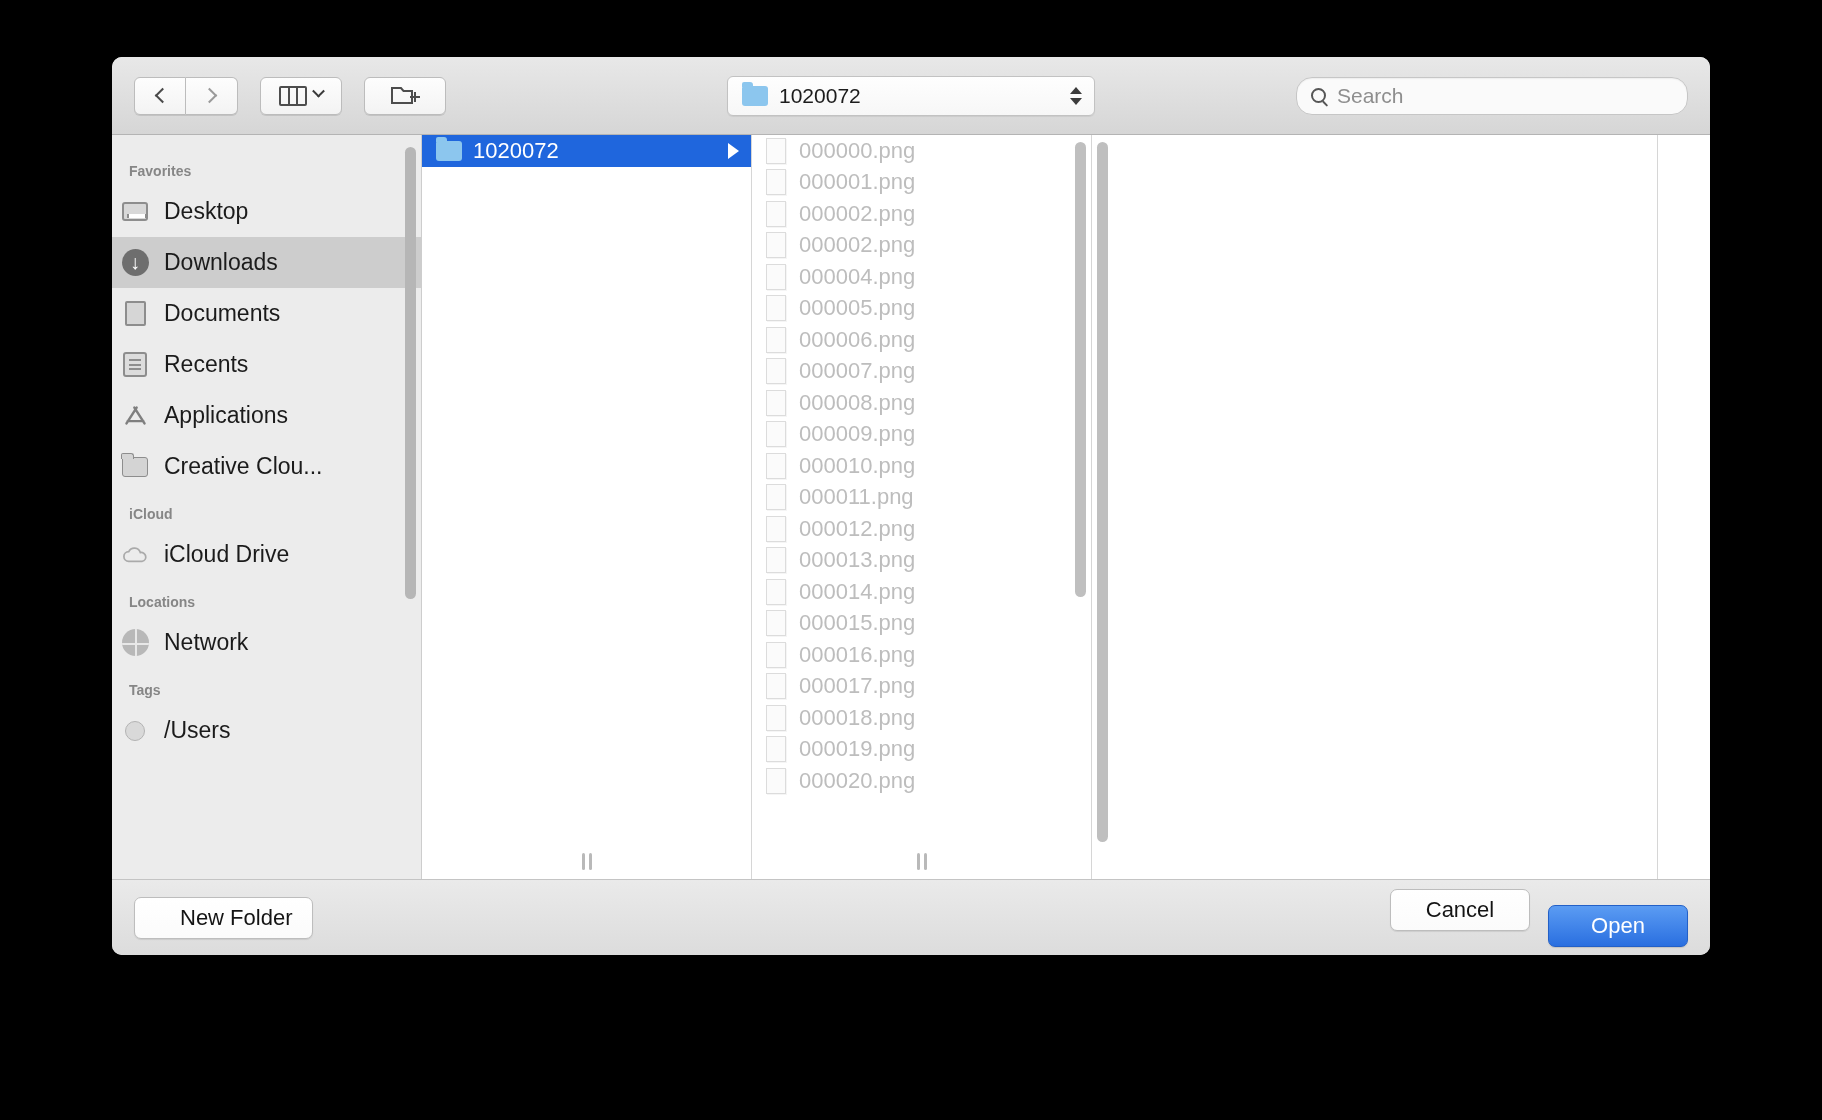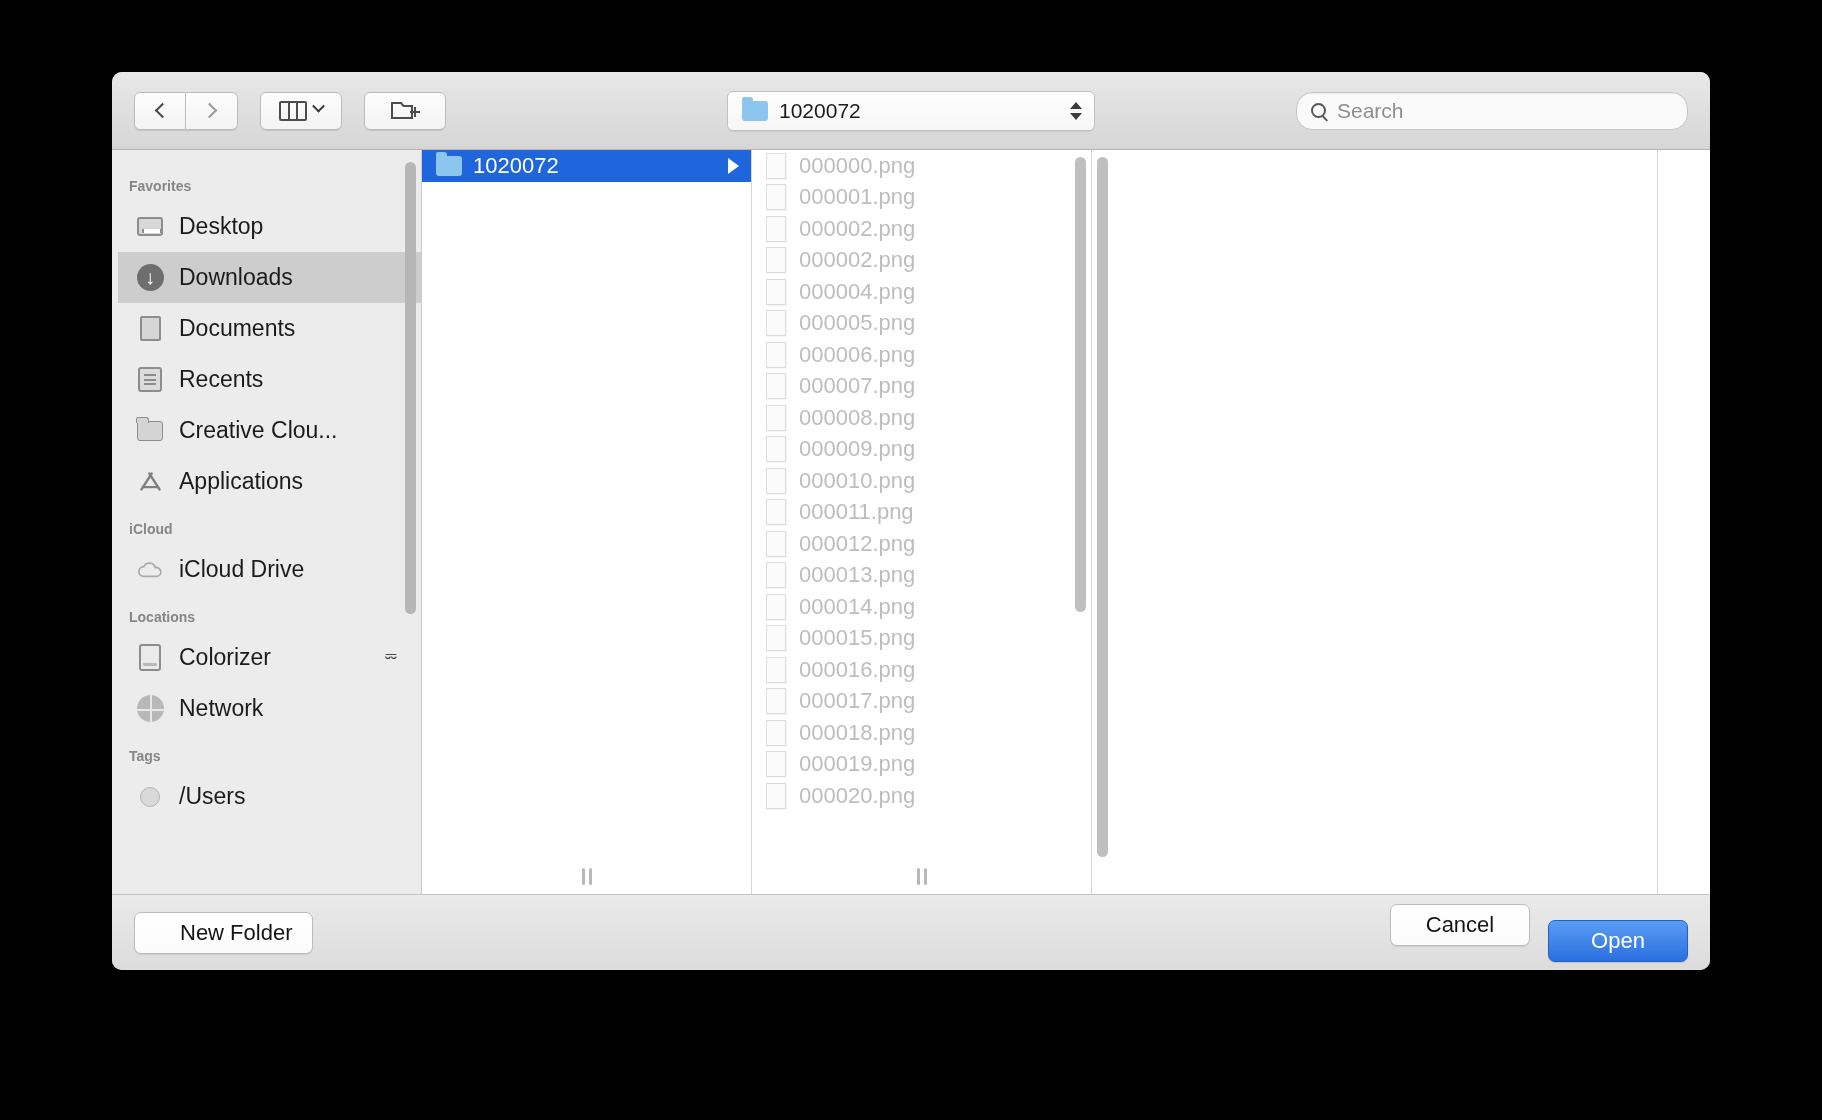--- a/index.html
+++ b/index.html
@@ -6,21 +6,21 @@
   html, body {
     width: 1822px; height: 1120px;
     background: #000;
     font-family: "Liberation Sans", "DejaVu Sans", sans-serif;
     overflow: hidden;
   }
 
   
   .dialog {
     position: absolute;
-    left: 112px; top: 72px;
+    left: 112px; top: 57px;
     width: 1598px; height: 898px;
     background: #ececec;
     border-radius: 10px;
     box-shadow: 0 14px 50px rgba(0,0,0,0.55);
     overflow: hidden;
     display: flex;
     flex-direction: column;
   }
 
   
@@ -141,24 +141,23 @@
     padding-top: 14px;
     position: relative;
     overflow: hidden;
   }
   .sb-header {
     font-size: 14px; color: #868686; font-weight: bold;
     padding: 14px 0 7px 17px;
   }
   .sb-item {
     display: flex; align-items: center;
-    height: 51px; padding-left: 17px;
+    height: 51px; padding-left: 8px;
     font-size: 23px; color: #1b1b1b;
     cursor: default;
-    margin-left: 6px;
   }
   .sb-item.selected { background: #cdcdcd; }
   .sb-item .ico { width: 30px; margin-right: 14px; flex: none; display: flex; align-items: center; justify-content: center; }
   .sb-item .eject { margin-left: auto; margin-right: 24px; }
 
   .sb-scroll {
     position: absolute; right: 5px; top: 12px;
     width: 11px; height: 452px;
     background: #b6b6b6; border-radius: 6px;
   }
@@ -334,54 +333,47 @@
               <i></i>
               <i></i>
               <i></i>
             </span>
           </span>
         <span>Recents</span>
       </div>
 
       <div class="sb-item">
         <span class="ico">
-            <span class="g-folder"></span>
-          </span>
-        <span>Creative Clou...</span>
-      </div>
-
-      <div class="sb-item">
-        <span class="ico">
           <svg width="27" height="27" viewBox="0 0 24 24">
               <path d="M4 19 L13 5 M11 5 L20 19 M5 17 h14" stroke="#7f7f7f" stroke-width="2.2" fill="none" stroke-linecap="round"></path>
             </svg>
         </span>
         <span>Applications</span>
       </div>
 
+      <div class="sb-item">
+        <span class="ico">
+            <span class="g-folder"></span>
+          </span>
+        <span>Creative Clou...</span>
+      </div>
+
       <div class="sb-header">iCloud</div>
 
       <div class="sb-item">
         <span class="ico">
           <svg width="29" height="21" viewBox="0 0 30 20">
               <path d="M8 17 a5 5 0 0 1 0-10 a6.5 6.5 0 0 1 12 1 a4.5 4.5 0 0 1 2 9 Z" fill="#ececec" stroke="#aaaaaa" stroke-width="1.8"></path>
             </svg>
         </span>
         <span>iCloud Drive</span>
       </div>
 
       <div class="sb-header">Locations</div>
 
-      <div class="sb-item">
-        <span class="ico">
-            <span class="g-disk"></span>
-          </span>
-        <span>Colorizer</span>
-        <span class="eject eject-glyph">⏔</span>
-      </div>
 
       <div class="sb-item">
         <span class="ico">
             <span class="g-network"></span>
           </span>
         <span>Network</span>
       </div>
 
       <div class="sb-header">Tags</div>
 

